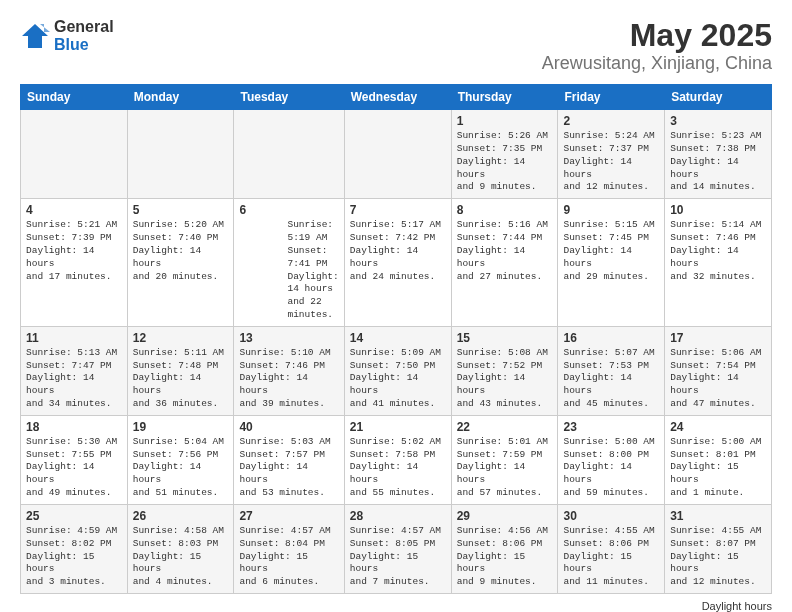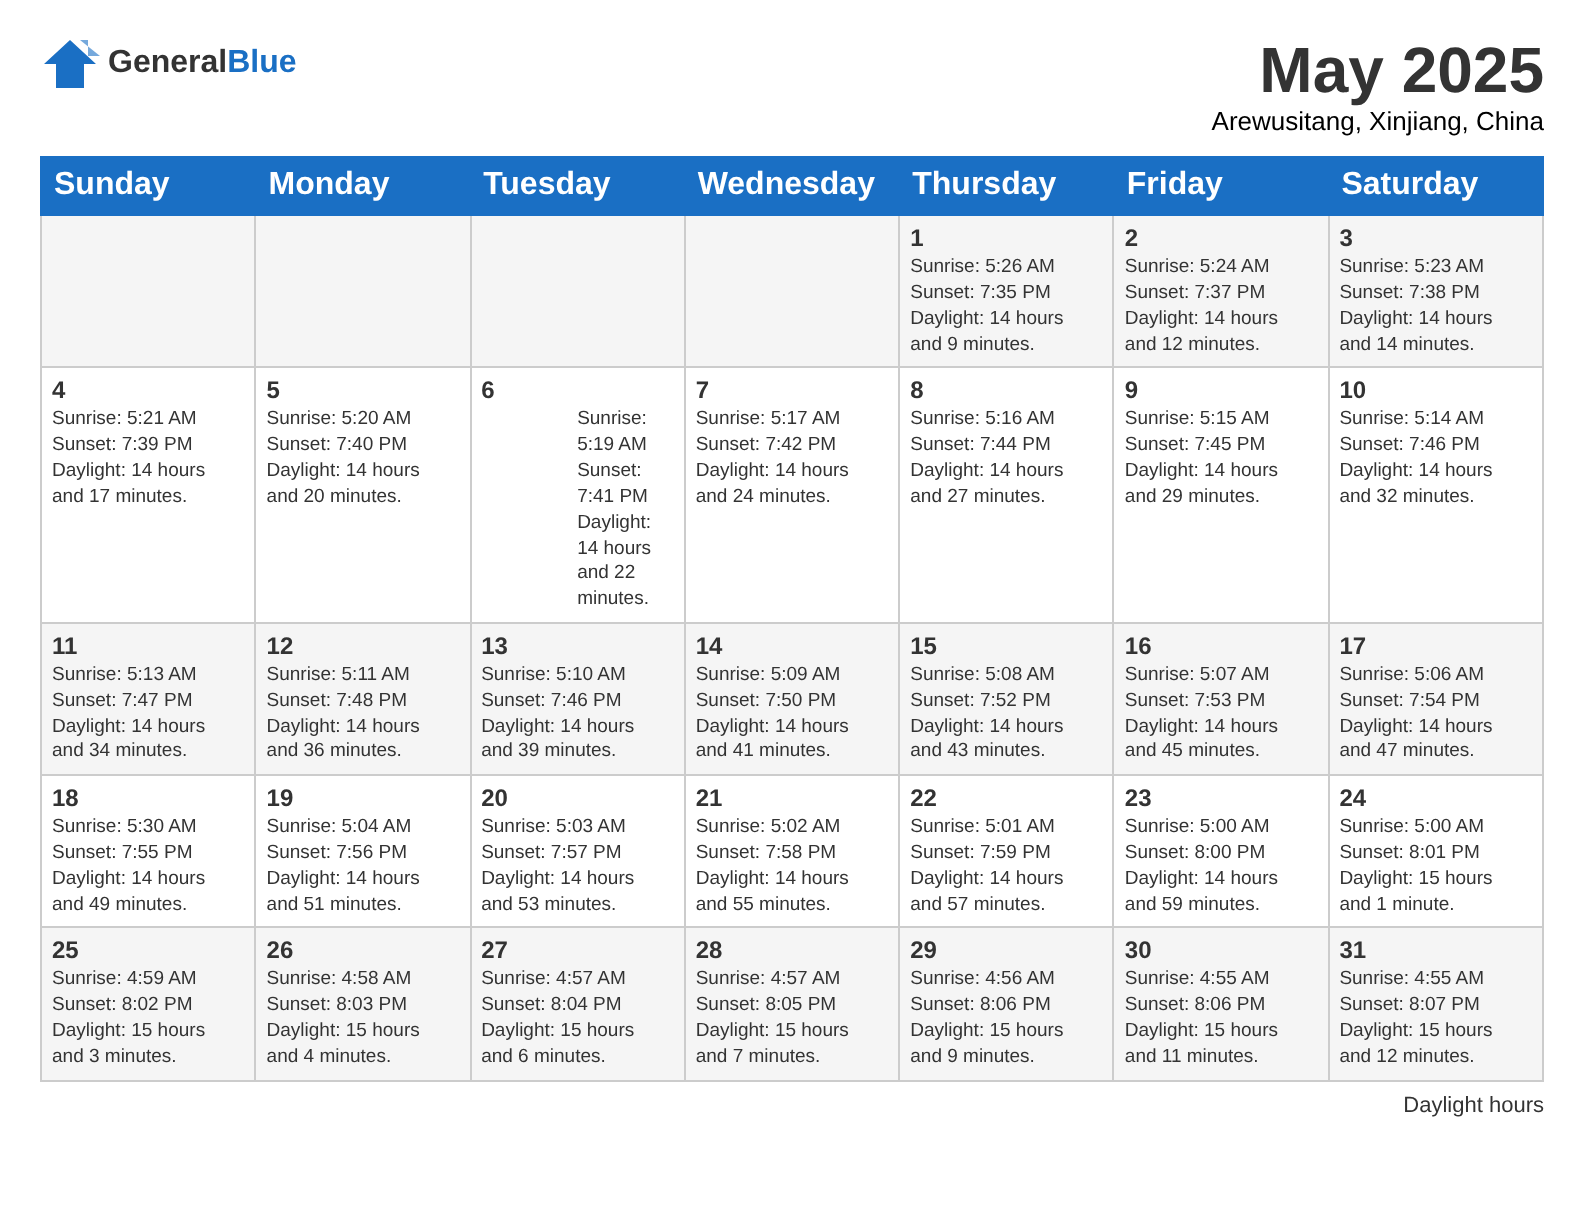--- a/index.html
+++ b/index.html
@@ -21,21 +21,21 @@
       align-items: flex-start;
       margin-bottom: 10px;
     }
     .logo {
       display: flex;
       align-items: center;
       gap: 4px;
     }
     .logo-text {
       display: flex;
-      flex-direction: row;
+      flex-direction: column;
       line-height: 1.1;
     }
     .logo-general {
       font-size: 16px;
       font-weight: bold;
       color: #333;
     }
     .logo-blue {
       font-size: 16px;
       font-weight: bold;
@@ -48,32 +48,32 @@
     .title-block {
       text-align: right;
     }
     .main-title {
       font-size: 32px;
       font-weight: bold;
       color: #333;
       line-height: 1.1;
     }
     .subtitle {
-      font-size: 13px;
-      color: #000000;
+      font-size: 18px;
+      color: #737373;
     }
     .calendar {
       width: 100%;
       border-collapse: collapse;
       font-size: 11px;
     }
     .calendar thead tr th {
       background-color: #1a6fc4;
       color: #fff;
-      font-size: 16px;
+      font-size: 12px;
       font-weight: bold;
       padding: 5px 6px;
       text-align: left;
       border: 1px solid #1a6fc4;
     }
     .calendar tbody tr td {
       border: 1px solid #ccc;
       vertical-align: top;
       padding: 4px 5px;
       width: calc(100% / 7);
@@ -90,20 +90,21 @@
       font-weight: bold;
       font-size: 12px;
       color: #333;
       display: block;
       margin-bottom: 2px;
     }
     .day-info {
       font-size: 9.5px;
       color: #333;
       line-height: 1.35;
+      font-family: Liberation Mono, monospace;
     }
     .empty-cell {
       background: #f5f5f5;
     }
     .footer-note {
       margin-top: 6px;
       font-size: 11px;
       color: #333;
       padding-left: 4px;
       text-align: right;
@@ -281,21 +282,21 @@
 and 49 minutes.</div>
           </td>
           <td>
             <span class="day-num">19</span>
             <div class="day-info" style="white-space: pre-line;">Sunrise: 5:04 AM
 Sunset: 7:56 PM
 Daylight: 14 hours
 and 51 minutes.</div>
           </td>
           <td>
-            <span class="day-num">20</span>
+            <span class="day-num">40</span>
             <div class="day-info" style="white-space: pre-line;">Sunrise: 5:03 AM
 Sunset: 7:57 PM
 Daylight: 14 hours
 and 53 minutes.</div>
           </td>
           <td>
             <span class="day-num">21</span>
             <div class="day-info" style="white-space: pre-line;">Sunrise: 5:02 AM
 Sunset: 7:58 PM
 Daylight: 14 hours

